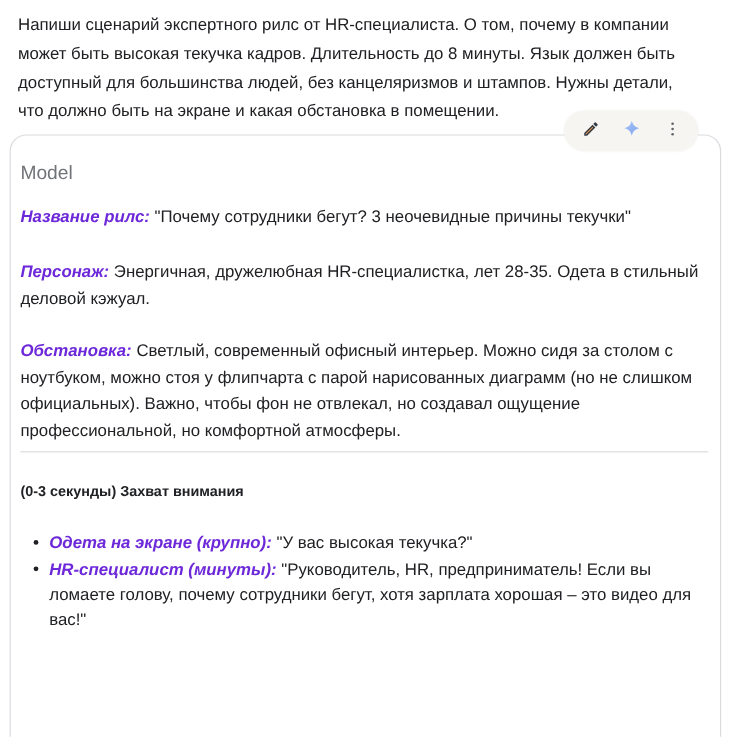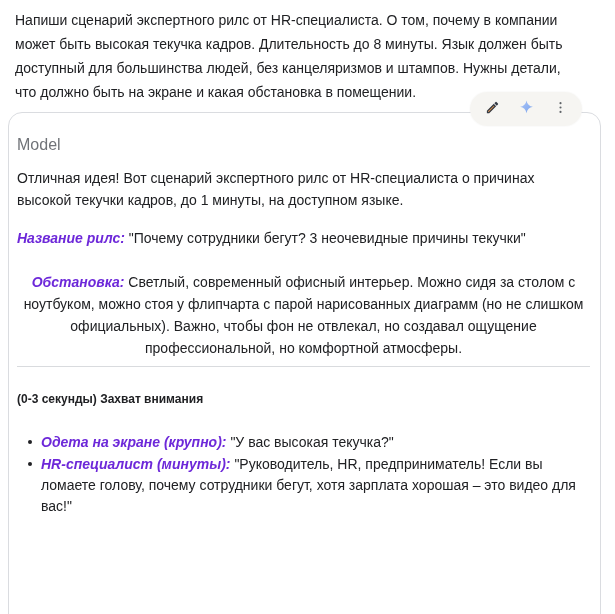--- a/index.html
+++ b/index.html
@@ -55,21 +55,21 @@
   .model-label {
     margin-top: 24px;
     font-size: 16px;
     line-height: 16px;
     color: #707378;
   }
   .resp { font-size: 14px; line-height: 22px; color: #202124; }
   .resp p.p1 { margin-top: 14px; }
   .resp p.p2 { margin-top: 16px; }
   .resp p.p3 { margin-top: 24px; }
-  .resp p.p4 { margin-top: 22px; text-align: center; }
+  .resp p.p4 { margin-top: 22px; }
   .resp strong, .resp b { font-weight: 700; color: #6d28d9; font-style: italic; }
   .resp hr {
     border: none;
     border-top: 1px solid #d9dbde;
     margin-top: 7px;
   }
   .resp h3 {
     margin-top: 21px;
     font-size: 12px;
     line-height: 22px;
@@ -128,22 +128,22 @@
         <circle cx="12" cy="12" r="1.7" fill="#5f6368"></circle>
         <circle cx="12" cy="19" r="1.7" fill="#5f6368"></circle>
       </svg>
     </span>
   </button>
 </div>
 
 <div class="model-card">
   <div class="model-label">Model</div>
   <div class="resp">
-    <p class="p1">Отличная идея! Вот сценарий экспертного рилс от HR-специалиста о причинах высокой текучки кадров, до 1 минуты, на доступном языке.</p>
     <p class="p2"><strong>Название рилс:</strong><span> "Почему сотрудники бегут? 3 неочевидные причины текучки"</span></p>
+    <p class="p3"><strong>Персонаж:</strong><span> Энергичная, дружелюбная HR-специалистка, лет 28-35. Одета в стильный деловой кэжуал.</span></p>
     <p class="p4"><strong>Обстановка:</strong><span> Светлый, современный офисный интерьер. Можно сидя за столом с ноутбуком, можно стоя у флипчарта с парой нарисованных диаграмм (но не слишком официальных). Важно, чтобы фон не отвлекал, но создавал ощущение профессиональной, но комфортной атмосферы.</span></p>
     <hr>
     <h3>(0-3 секунды) Захват внимания</h3>
     <ul>
       <li><strong>Одета на экране (крупно):</strong><span> "У вас высокая текучка?"</span></li>
       <li><strong>HR-специалист (минуты):</strong><span> "Руководитель, HR, предприниматель! Если вы ломаете голову, почему сотрудники бегут, хотя зарплата хорошая – это видео для вас!"</span></li>
     </ul>
   </div>
 </div>
 

